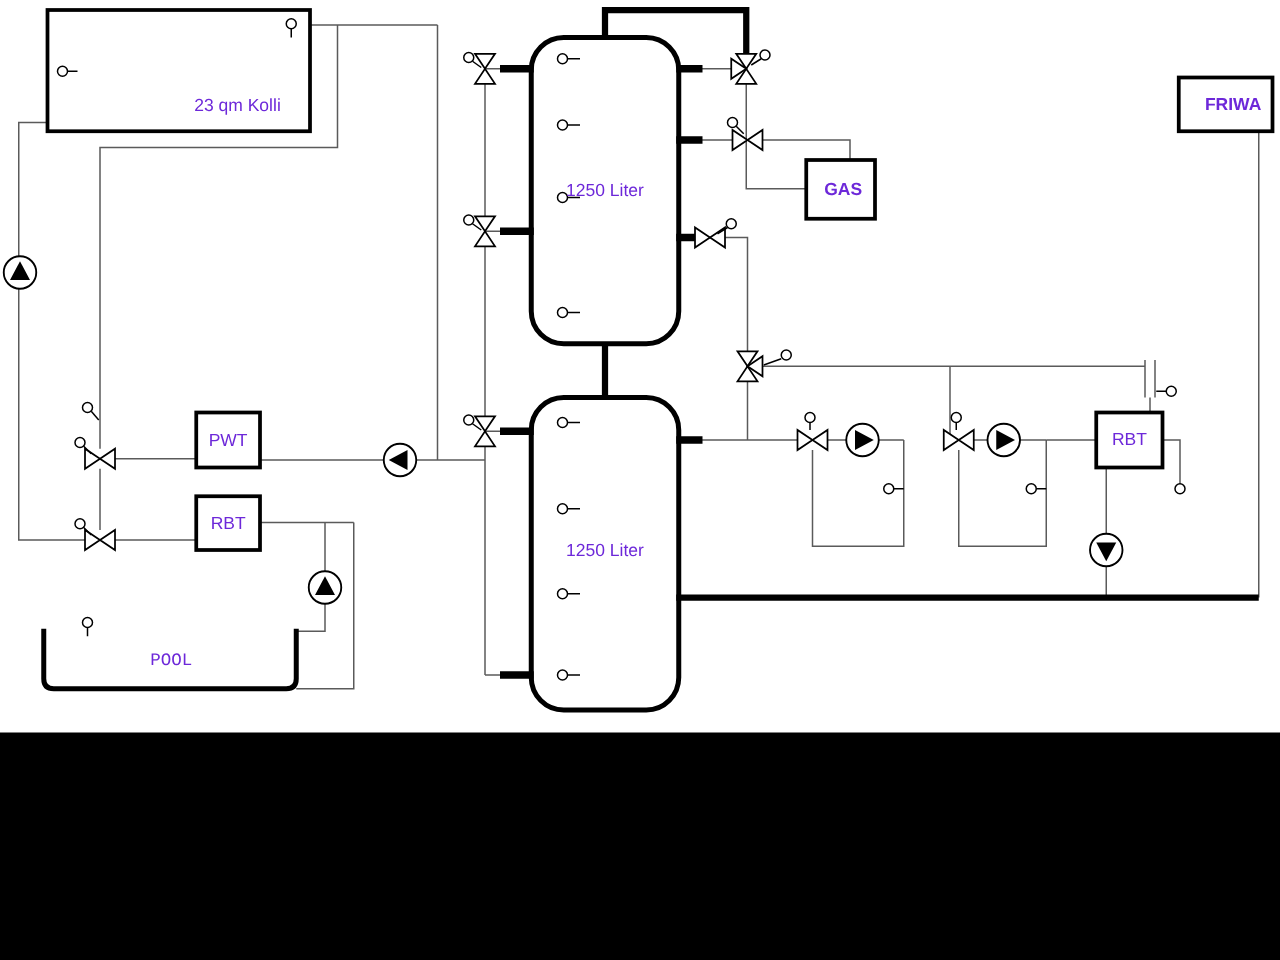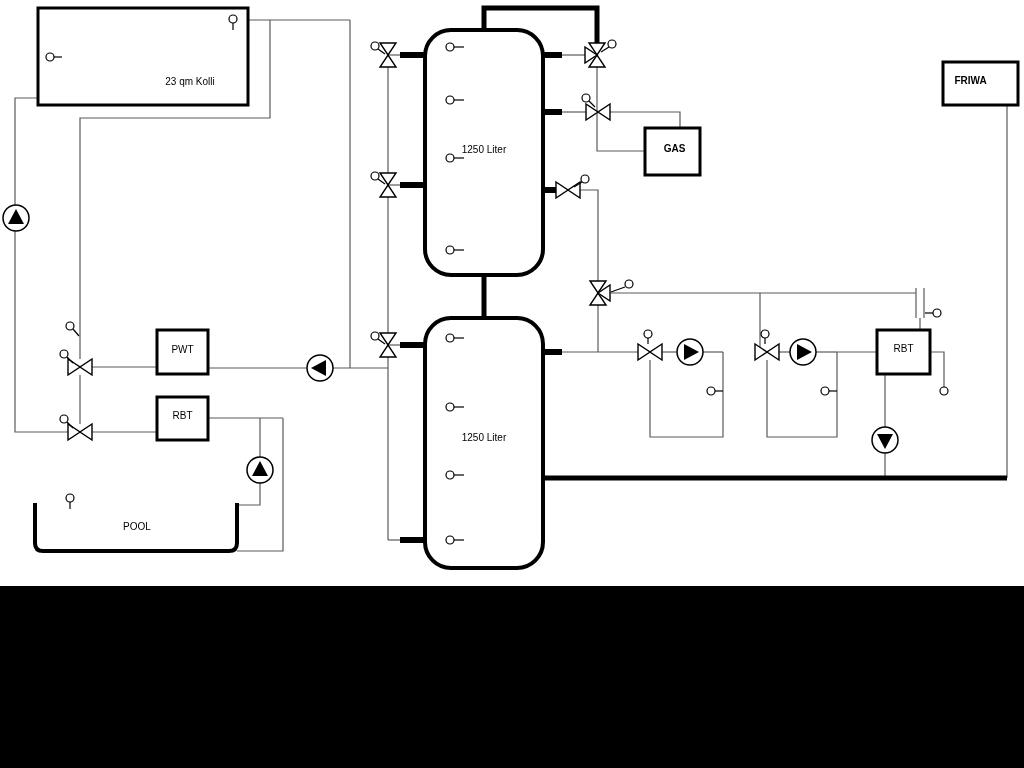--- a/index.html
+++ b/index.html
@@ -1,19 +1,19 @@
 <!DOCTYPE html>
 <html><head>
 <meta charset="utf-8">
 <style>
   html,body{margin:0;padding:0;background:#000;}
   .stage{position:relative;width:1024px;height:768px;background:#ffffff;overflow:hidden;
          font-family:"Liberation Sans", sans-serif;}
   .stage svg{position:absolute;left:0;top:0;}
-  .lbl{position:absolute;font-size:10px;color:#000000;text-align:center;z-index:5;}
+  .lbl{position:absolute;font-size:14px;color:#6d28d9;text-align:center;z-index:5;}
   .b{font-weight:700;}
   .footer{position:absolute;left:0;top:586px;width:1024px;height:182px;background:#000;z-index:6;}
 </style>
 </head>
 <body>
 
 <div class="stage">
 
 <svg width="1024" height="586" viewBox="0 0 1024 586">
 
@@ -274,18 +274,18 @@
         </g>
   </g>
 </svg>
 
   <div class="lbl" style="left:140px;top:76px;width:100px;">23 qm Kolli</div>
   <div class="lbl" style="left:425px;top:144px;width:118px;">1250 Liter</div>
   <div class="lbl" style="left:425px;top:432px;width:118px;">1250 Liter</div>
   <div class="lbl" style="left:157px;top:344px;width:51px;">PWT</div>
   <div class="lbl" style="left:157px;top:410px;width:51px;">RBT</div>
   <div class="lbl b" style="left:647px;top:143px;width:55px;">GAS</div>
-  <div class="lbl b" style="left:943px;top:75px;width:55px;">FRIWA</div>
+  <div class="lbl b" style="left:943px;top:75px;width:55px;padding-left:16px;">FRIWA</div>
   <div class="lbl" style="left:877px;top:343px;width:53px;">RBT</div>
-  <div class="lbl" style="left:97px;top:521px;width:80px;">POOL</div>
+  <div class="lbl" style="left:97px;top:521px;width:80px;font-family:Liberation Mono, monospace;">POOL</div>
 
   <div class="footer"></div>
 </div>
 
 </body></html>

